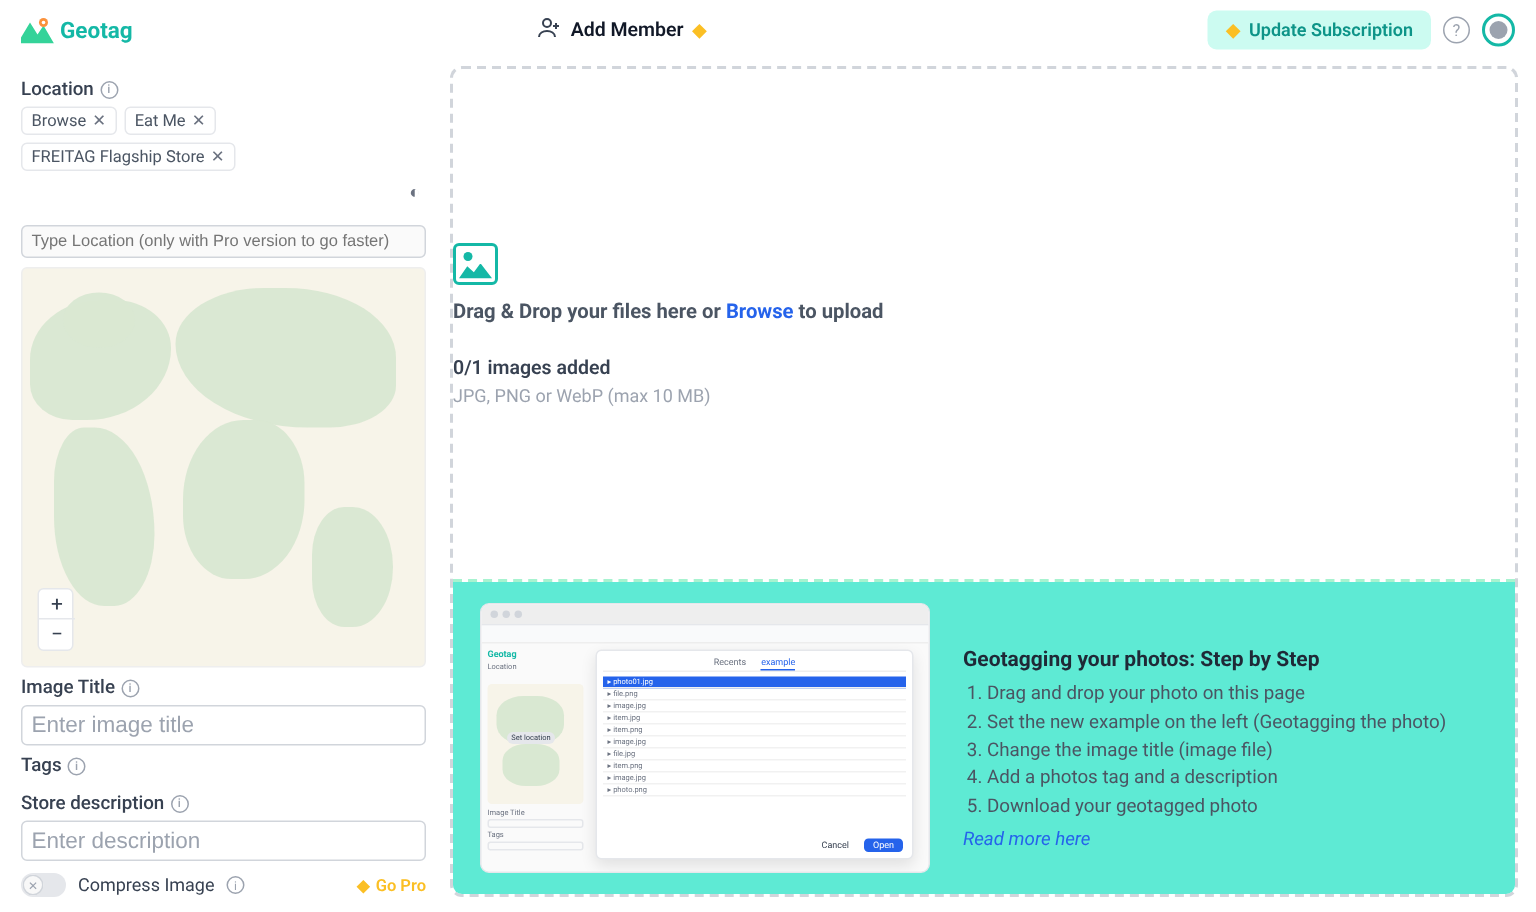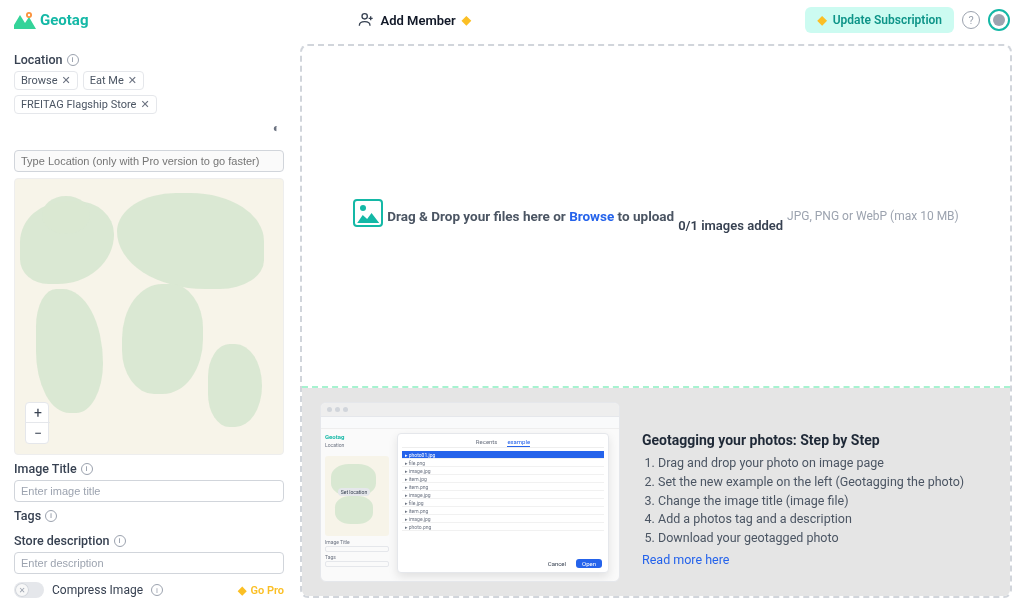--- a/index.html
+++ b/index.html
@@ -26,61 +26,61 @@
   .chip-x { font-size:11px; color:#6b7280; cursor:pointer; }
   .loc-input-wrap { position:relative; margin-top:4px; }
   .loc-input { width:100%; border:1px solid #d1d5db; border-radius:4px; padding:4px 22px 4px 6px; font-size:11px; color:#9ca3af; background:#fafafa;margin-top:32px; }
   .loc-badge { position:absolute; right:4px; top:3px; font-size:12px; color:#6b7280; }
   .map { width:100%; height:340px; background:#f7f4e9; border-radius:4px; margin-top:6px; position:relative; overflow:hidden; border:1px solid #eee; }
   .map-shape { position:absolute; background:#d9e8d2; opacity:0.98; }
   .map-cta { position:absolute; top:44%; left:50%; transform:translate(-50%,-50%); background:#e5e7eb; color:#374151; padding:8px 14px; border-radius:18px; font-size:13px; white-space:nowrap; }
   .zoom-ctrl { position:absolute; bottom:10px; left:10px; background:#fff; border:1px solid #e5e7eb; border-radius:4px; width:24px; }
   .zoom-btn { width:24px; height:20px; display:flex; align-items:center; justify-content:center; font-size:14px; color:#374151; border-bottom:1px solid #e5e7eb; }
   .zoom-btn:last-child { border:none; }
-  .text-input { width:100%; border:1px solid #d1d5db; border-radius:4px; padding:4px 6px; font-size:11px; color:#374151; }
+  .text-input { width:100%; border:1px solid #d1d5db; border-radius:4px; padding:4px 6px; font-size:15px; color:#374151; }
   .text-input::placeholder { color:#9ca3af; }
   .bottom-row { display:flex; align-items:center; gap:8px; margin-top:8px; }
   .toggle { width:30px; height:16px; background:#e5e7eb; border-radius:10px; position:relative; }
   .toggle-knob { width:14px; height:14px; border-radius:50%; background:#f8f8f8; position:absolute; top:1px; left:1px; display:flex; align-items:center; justify-content:center; font-size:8px; color:#9ca3af; box-shadow:0 0 0 1px #d1d5db inset;}
   .gopro { margin-left:auto; color:#fbbf24; font-size:11px; font-weight:600; display:flex; align-items:center; gap:4px; }
 
   .main { flex:1; padding:4px 12px 10px 4px; display:flex; flex-direction:column; }
   .drop-panel { flex:1; border:2px dashed #d1d5db; border-radius:8px; display:flex; flex-direction:column; overflow:hidden; }
-  .drop-zone { flex:1; display:flex; flex-direction:row; align-items:center; justify-content:center; gap:4px; }
+  .drop-zone { flex:1; display:flex; flex-direction:column; align-items:flex-start; justify-content:center; gap:4px; }
   .img-icon { width:30px; height:28px; border:2px solid #14b8a6; border-radius:4px; position:relative; margin-bottom:6px; }
   .img-icon .sun { width:6px; height:6px; border-radius:50%; background:#14b8a6; position:absolute; top:4px; left:5px; }
   .img-icon .mtn { position:absolute; bottom:2px; left:2px; right:2px; height:10px; background:#14b8a6; clip-path: polygon(0% 100%, 25% 20%, 45% 60%, 65% 0%, 100% 100%); }
   .drop-text { font-weight:700; color:#4b5563; font-size:13.5px; }
   .drop-text a { color:#2563eb; text-decoration:none; }
   .count-text { font-weight:600; color:#374151; margin-top:18px; font-size:13px; }
   .hint-text { color:#9ca3af; font-size:12px; }
   .divider { border-top:2px dashed #a7f3d0; width:100%; }
 
-  .help-panel { padding:14px 18px; display:flex; gap:22px; background:#e5e5e5; }
+  .help-panel { padding:14px 18px; display:flex; gap:22px; background:#5eead4; }
   .help-thumb { width:300px; height:180px; border:1px solid #e5e7eb; border-radius:6px; background:#fafafa; position:relative; overflow:hidden; }
   .thumb-bar { height:14px; background:#eee; border-bottom:1px solid #e5e7eb; display:flex; align-items:center; gap:3px; padding-left:6px;}
   .dot { width:5px; height:5px; border-radius:50%; background:#d1d5db; }
   .thumb-url { height:12px; background:#f9fafb; border-bottom:1px solid #eee; }
   .thumb-body { position:absolute; top:26px; bottom:0; left:0; right:0; display:flex; }
   .thumb-left { width:72px; padding:4px; }
   .thumb-map { width:64px; height:80px; background:#f7f4e9; border-radius:3px; position:relative; margin-top:8px;}
   .thumb-right { flex:1; position:relative; }
   .thumb-dialog { position:absolute; top:4px; bottom:8px; left:4px; right:10px; background:#fff; border:1px solid #e5e7eb; border-radius:4px; box-shadow:0 4px 10px rgba(0,0,0,0.1); padding:4px; }
   .thumb-tabs { display:flex; gap:10px; height:10px; border-bottom:1px solid #eee; margin-bottom:3px; justify-content:center;}
   .thumb-tabs span { font-size:6px; color:#6b7280; }
   .thumb-tabs .active { color:#2563eb; border-bottom:1px solid #2563eb;}
   .thumb-row { height:8px; border-bottom:1px solid #f1f1f1; display:flex; align-items:center; font-size:5px; color:#6b7280; padding:0 3px; }
   .thumb-row.sel { background:#2563eb; color:#fff; }
   .thumb-btns { position:absolute; bottom:4px; right:6px; display:flex; gap:4px; }
   .thumb-btn { font-size:6px; padding:1px 6px; border-radius:3px; }
 
   .help-text { flex:1; padding-top:30px; }
   .help-title { font-weight:700; font-size:14px; color:#1f2937; margin-bottom:6px; }
   .help-text ol { margin:0; padding-left:16px; color:#4b5563; font-size:12.5px; line-height:1.5;}
-  .help-link { color:#2563eb; font-size:12.5px; display:inline-block; margin-top:4px; }
+  .help-link { color:#2563eb; font-size:12.5px; display:inline-block; margin-top:4px;font-style:italic; }
 </style>
 </head>
 <body>
 
 <div class="app">
   <div class="topbar">
     <div class="logo">
       <span class="logo-mark">
         <svg width="22" height="18" viewBox="0 0 22 18">
             <path d="M0 14 L6 4 L11 12 L15 6 L22 18 L0 18 Z" fill="#34d399"></path>
@@ -257,21 +257,21 @@
                     <span class="thumb-btn" style="color:#374151;">Cancel</span>
                     <span class="thumb-btn" style="background:#2563eb;color:#fff;">Open</span>
                   </div>
                 </div>
               </div>
             </div>
           </div>
           <div class="help-text">
             <div class="help-title">Geotagging your photos: Step by Step</div>
             <ol>
-              <li>Drag and drop your photo on image page</li>
+              <li>Drag and drop your photo on this page</li>
               <li>Set the new example on the left (Geotagging the photo)</li>
               <li>Change the image title (image file)</li>
               <li>Add a photos tag and a description</li>
               <li>Download your geotagged photo</li>
             </ol>
             <a class="help-link">Read more here</a>
           </div>
         </div>
       </div>
     </div>

